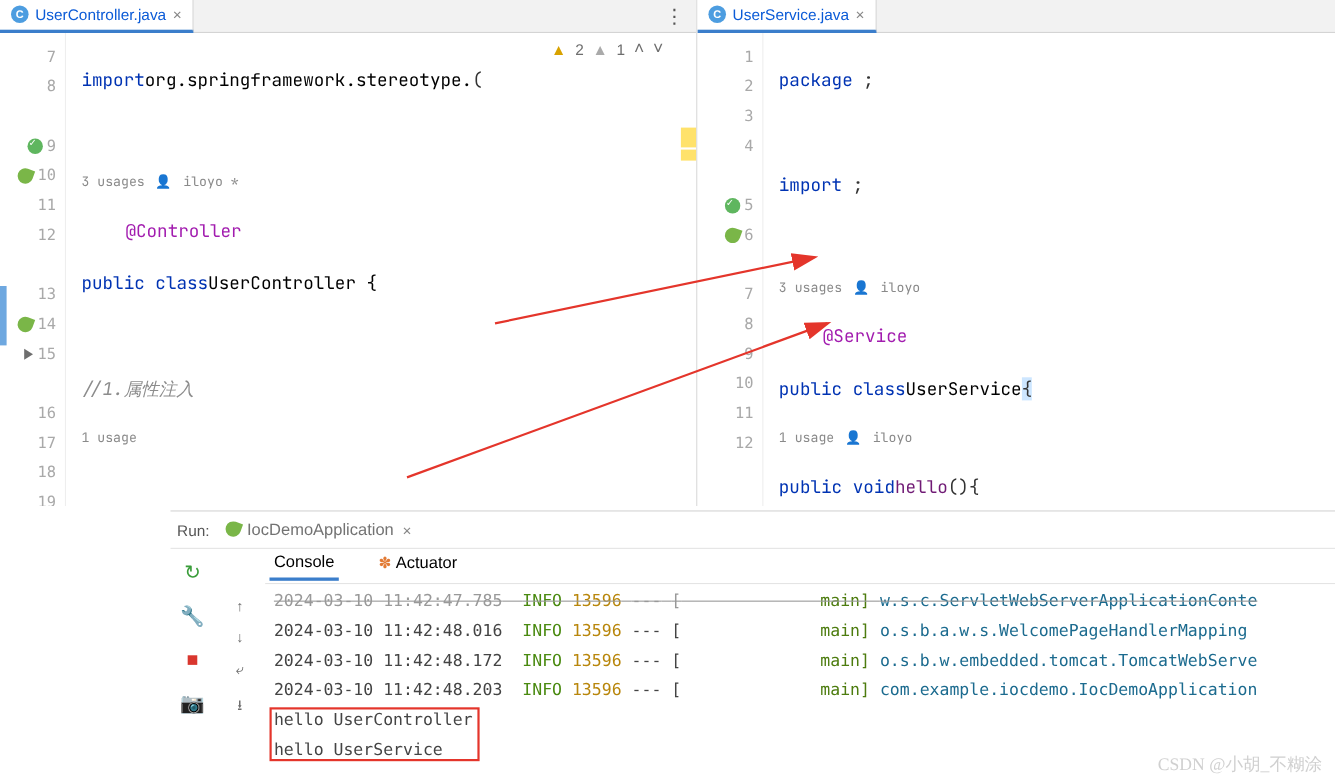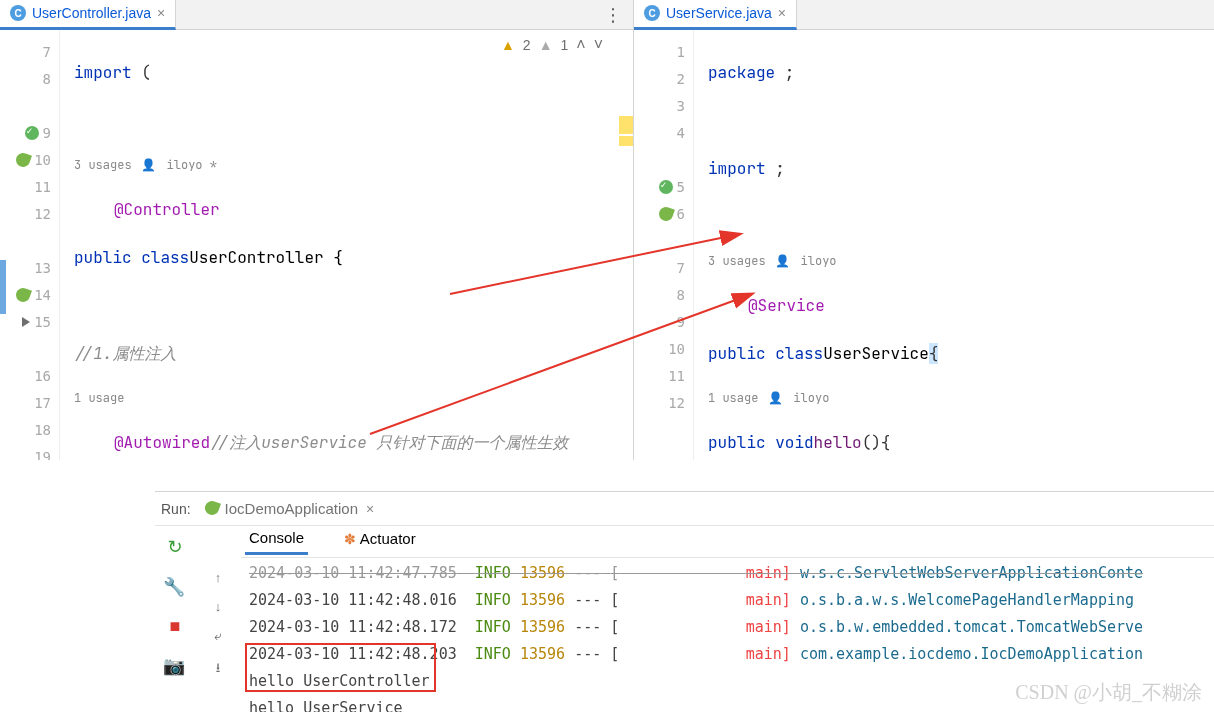--- a/index.html
+++ b/index.html
@@ -59,21 +59,21 @@
   .hint .user-ic { color: #bbb; }
   .warn-bar {
     position: absolute; top: 36px; right: 30px;
     display: flex; gap: 8px; align-items: center;
     font-size: 14px; color: #6e6e6e;
   }
   .warn-y { color: #d8a200; }
   .warn-g { color: #aaa; }
   .arrow-ud { color: #6e6e6e; font-size: 16px; }
   .run-panel {
-    position: absolute; left: 155px; right: 0; bottom: 0; height: 221px;
+    position: absolute; left: 155px; right: 0; bottom: 0; height: 248px;
     background: #fff; border-top: 1px solid #d4d4d4;
   }
   .run-head {
     display: flex; align-items: center; height: 34px;
     border-bottom: 1px solid #e4e4e4; padding-left: 6px;
   }
   .run-head .lbl { color: #555; font-size: 14px; margin-right: 14px; }
   .run-head .app-ic { width: 16px; height: 16px; display:inline-block; }
   .run-head .app-name { font-size: 15px; color: #737373; margin-left:4px;}
   .run-head .x { color: #888; margin-left: 8px; font-size: 14px; }
@@ -95,28 +95,28 @@
   }
   .run-tab { font-size: 15px; color: #000; padding: 0 4px 6px; }
   .run-tab.active { border-bottom: 3px solid #3b7ecb; }
   .act-ic { color: #e27b36; margin-right: 4px; font-size: 14px;}
   .console {
     font-family: Consolas, monospace; font-size: 15px; color: #444;
     padding: 2px 8px 4px 8px; line-height: 27px; white-space: pre;
   }
   .c-info { color: #4a8a10; }
   .c-pid  { color: #b8860b; }
-  .c-th   { color: #ef4444; }
+  .c-th   { color: #4d7c0f; }
   .c-cls  { color: #1c6b8f; }
   .c-dim  { color: #999; }
   .red-box {
     position: absolute; border: 2px solid #e4352b; pointer-events: none;
   }
   .watermark {
-    position: absolute; right: 12px; bottom: 6px; color: #d0d0d0; font-size: 20px; font-family: "Microsoft YaHei";
+    position: absolute; right: 12px; bottom: 6px; color: #d0d0d0; font-size: 16px; font-family: "Microsoft YaHei";
   }
   .yellow-strip {
     position: absolute; right: 0; top: 116px; width: 14px; height: 18px;
     background: #ffe26b;
   }
   .yellow-strip2 {
     position: absolute; right: 0; top: 136px; width: 14px; height: 10px;
     background: #ffe26b;
   }
   .hl-brace { background: #cde6ff; }
@@ -178,29 +178,28 @@
         <div class="grow"><span class="play-tri"></span>15</div>
         <div class="grow" style="color:#fff">.</div>
         <div class="grow">16</div>
         <div class="grow">17</div>
         <div class="grow">18</div>
         <div class="grow">19</div>
 
       </div>
       <div class="gut-mark-blue" style="top:260px;height:54px"></div>
       <div class="code-col">
-<div class="line"><span class="kw">import</span> (</div>
+<div class="line"><span class="kw">import</span> <span class="pkg">org.springframework.stereotype.</span>(</div>
 <div class="line"></div>
 <div class="hint"><span>3 usages</span> <span class="user-ic">👤</span><span>iloyo *</span></div>
 <div class="line"><span class="ann">@Controller</span></div>
 <div class="line"><span class="kw">public class</span> <span class="cls">UserController {</span></div>
 <div class="line"></div>
 <div class="line">    <span class="com">//1.属性注入</span></div>
 <div class="hint">    <span>1 usage</span></div>
-<div class="line">    <span class="ann">@Autowired</span><span class="com">//注入userService 只针对下面的一个属性生效</span></div>
 
 
 
 
 
 
 
 
 
       </div>

